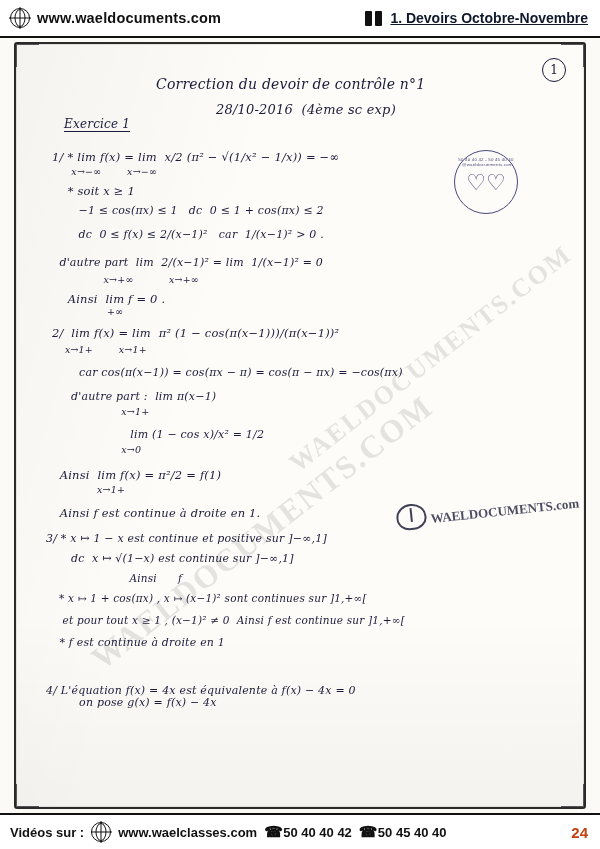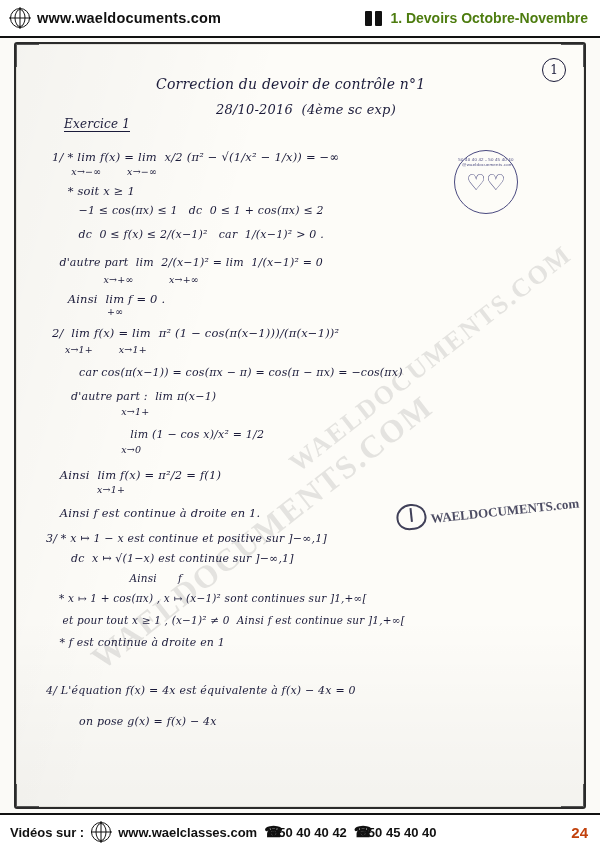--- a/index.html
+++ b/index.html
@@ -28,21 +28,21 @@
   }
   .hdr-site{
     font-size:14.5px;font-weight:bold;color:#111;letter-spacing:.2px;
     font-family:Liberation Sans, sans-serif;
   }
   .hdr-right{
     display:flex;align-items:center;gap:8px;
     margin-left:auto;padding-right:12px;
   }
   .hdr-title{
-    font-size:14px;font-weight:bold;color:#4d7c0f;
+    font-size:14px;font-weight:bold;color:#0f172a;text-decoration:underline;
   }
   .globe{
     width:18px;height:18px;border-radius:50%;
     border:1.6px solid #111;position:relative;flex:0 0 auto;
   }
   .globe:before{
     content:"";position:absolute;left:50%;top:-1.6px;bottom:-1.6px;
     width:0;border-left:1.6px solid #111;transform:translateX(-50%);
   }
   .globe:after{
@@ -73,21 +73,21 @@
     display:inline-block;width:14px;height:14px;flex:0 0 auto;
     position:relative;
   }
   .phone:before{
     content:"\260E";font-size:15px;line-height:14px;color:#111;
   }
   .pagenum{
     margin-left:auto;margin-right:12px;
     font-size:15px;font-weight:bold;color:#c2410c;
   }
-  .foot-item{display:flex;align-items:center;}
+  .foot-item{display:flex;align-items:center;gap:5px;}
   
   .sheet{
     position:absolute;left:14px;right:14px;top:42px;bottom:40px;
     background:#fdfcf8;
     border:2.2px solid #2a2a2a;
     border-radius:3px;
     box-shadow:0 0 0 1px #e8e6e0 inset;
     overflow:hidden;
   }
   .sheet:before{
@@ -225,21 +225,21 @@
     <div class="hand" style="left:52px;top:440px;font-size:9.5px;">         x→1+</div>
     <div class="hand" style="left:36px;top:462px;font-size:11.5px;">  Ainsi f est continue à droite en 1.</div>
 
     <div class="hand" style="left:30px;top:488px;font-size:11px;">3/ * x ↦ 1 − x est continue et positive sur ]−∞,1]</div>
     <div class="hand" style="left:44px;top:508px;font-size:11px;">   dc  x ↦ √(1−x) est continue sur ]−∞,1]</div>
     <div class="hand" style="left:78px;top:528px;font-size:10.5px;">          Ainsi      f</div>
     <div class="hand" style="left:36px;top:548px;font-size:10.5px;">  * x ↦ 1 + cos(πx) , x ↦ (x−1)² sont continues sur ]1,+∞[</div>
     <div class="hand" style="left:36px;top:570px;font-size:10.5px;">   et pour tout x ≥ 1 , (x−1)² ≠ 0  Ainsi f est continue sur ]1,+∞[</div>
     <div class="hand" style="left:36px;top:592px;font-size:11px;">  * f est continue à droite en 1</div>
     <div class="hand" style="left:30px;top:640px;font-size:11px;">4/ L'équation f(x) = 4x est équivalente à f(x) − 4x = 0</div>
-    <div class="hand" style="left:52px;top:671px;font-size:11px;">   on pose g(x) = f(x) − 4x</div>
+    <div class="hand" style="left:52px;top:652px;font-size:11px;">   on pose g(x) = f(x) − 4x</div>
   </div>
 
   <div class="footer">
     <span>Vidéos sur :</span>
     <span class="globe">
         <span class="g2"></span>
       </span>
     <span>www.waelclasses.com</span>
     <span class="foot-item">
       <span class="phone"></span>

